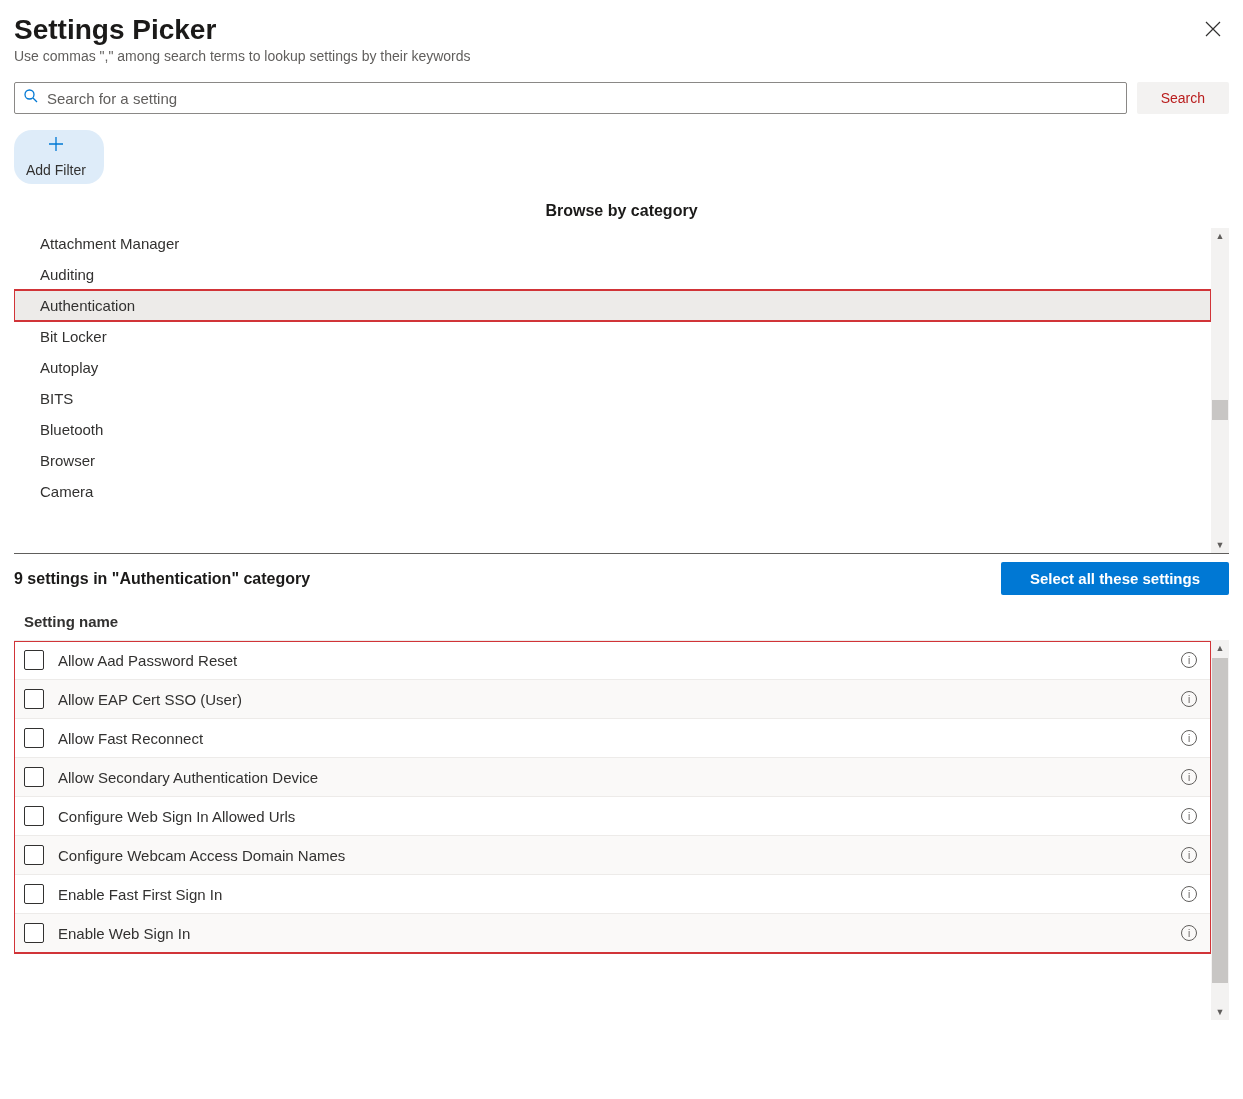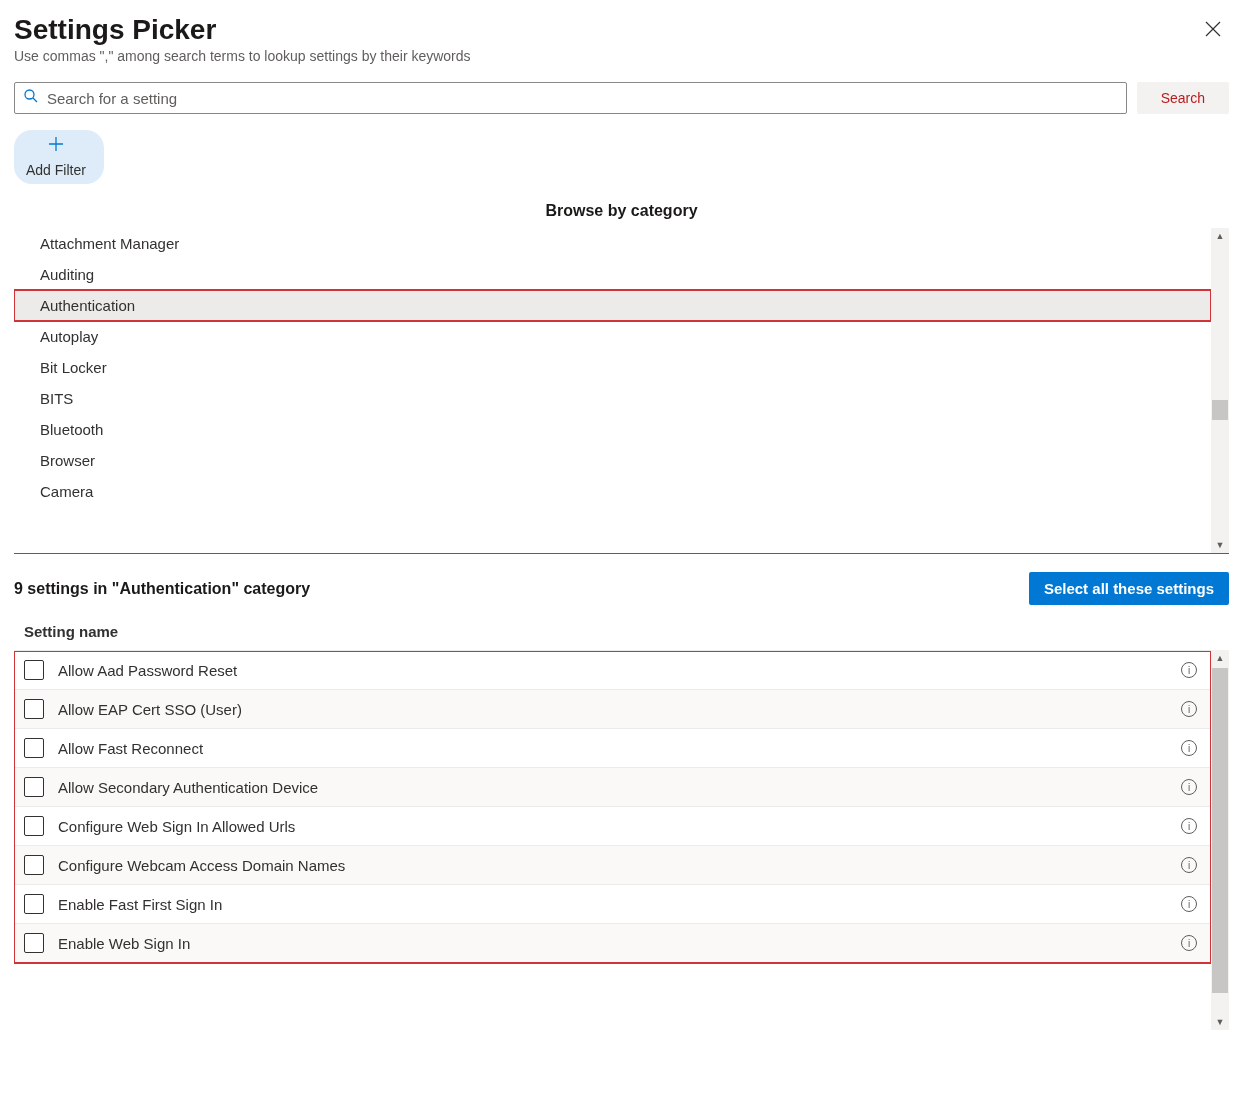--- a/index.html
+++ b/index.html
@@ -34,21 +34,21 @@
       font-size: 14px; color: #b91c1c; border-radius: 2px; cursor: pointer;
     }
     .add-filter-btn {
       display: inline-flex; align-items: center; gap: 10px; background: #deecf9;
       border: none; border-radius: 18px; padding: 6px 18px 6px 12px; cursor: pointer;
       font-size: 14px; color: #323130; margin-bottom: 18px; flex-direction: column;
     }
     .add-filter-btn .plus-icon { color: #0078d4; font-size: 18px; display: flex; }
     .section-heading { font-size: 16px; font-weight: 600; color: #1b1a19; margin-bottom: 8px; text-align: center; }
     .category-container { 
-      position: relative; border-bottom: 1px solid #605e5c; margin-bottom: 18px;
+      position: relative; border-bottom: 1px solid #605e5c; margin-bottom: 8px;
       height: 326px;
     }
     .category-list {
       height: 100%; overflow-y: auto; padding-right: 18px;
     }
     .category-item {
       padding: 7px 10px 7px 26px; font-size: 15px; cursor: pointer; color: #323130;
     }
     .category-item.selected { 
       background: #edebe9; outline: 2px solid #d13438; outline-offset: -1px;
@@ -57,21 +57,21 @@
       position: absolute; right: 0; top: 0; bottom: 0; width: 18px;
       background: #f3f2f1; display: flex; flex-direction: column; align-items: center;
     }
     .scroll-arrow { width: 100%; height: 16px; display:flex; align-items:center; justify-content:center; cursor:pointer; font-size:9px; color:#605e5c;}
     .scroll-thumb { position: absolute; right: 1px; width: 16px; background: #c8c6c4; }
     .settings-header-row {
       display: flex; justify-content: space-between; align-items: center; margin-bottom: 12px;
     }
     .settings-count { font-size: 16px; font-weight: 600; color: #1b1a19; }
     .select-all-btn {
-      background: #0078d4; color: #fff; border: none; padding: 8px 15px;
+      background: #0078d4; color: #fff; border: none; padding: 8px 29px;
       font-size: 15px; font-weight: 600; cursor: pointer; border-radius: 2px;
     }
     .column-header { font-size: 15px; font-weight: 600; padding: 6px 0 10px 10px; color: #323130; }
     .settings-container { position: relative; height: 380px; }
     .settings-list { 
       height: 100%; overflow-y: auto; padding-right: 18px;
       border-top: 1px solid #edebe9;
     }
     .settings-list-inner {
       outline: 2px solid #d13438; outline-offset: -1px; 
@@ -133,22 +133,22 @@
   <span>Add Filter</span>
 </button>
 
 <div class="section-heading">Browse by category</div>
 
 <div class="category-container">
   <div class="category-list" id="category-list">
       <div class="category-item">Attachment Manager</div>
       <div class="category-item">Auditing</div>
       <div class="category-item selected">Authentication</div>
+      <div class="category-item">Bit Locker</div>
       <div class="category-item">Autoplay</div>
-      <div class="category-item">Bit Locker</div>
       <div class="category-item">BITS</div>
       <div class="category-item">Bluetooth</div>
       <div class="category-item">Browser</div>
       <div class="category-item">Camera</div>
     </div>
   <div class="scroll-track">
     <div class="scroll-arrow">▲</div>
     <div class="scroll-thumb" style="top:172px;height:20px;"></div>
     <div class="scroll-arrow" style="margin-top:auto">▼</div>
   </div>

